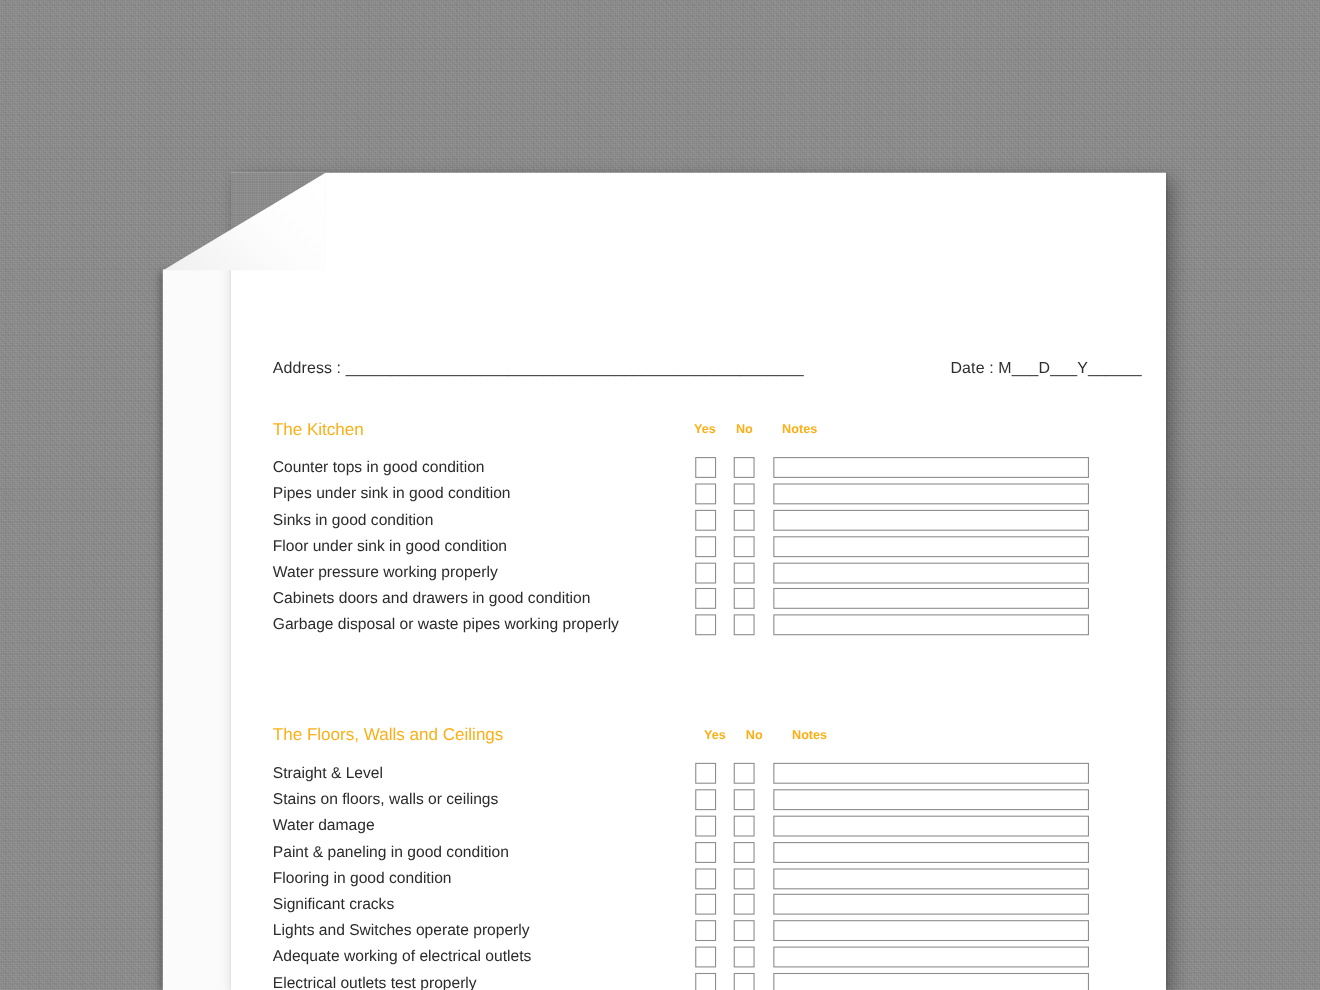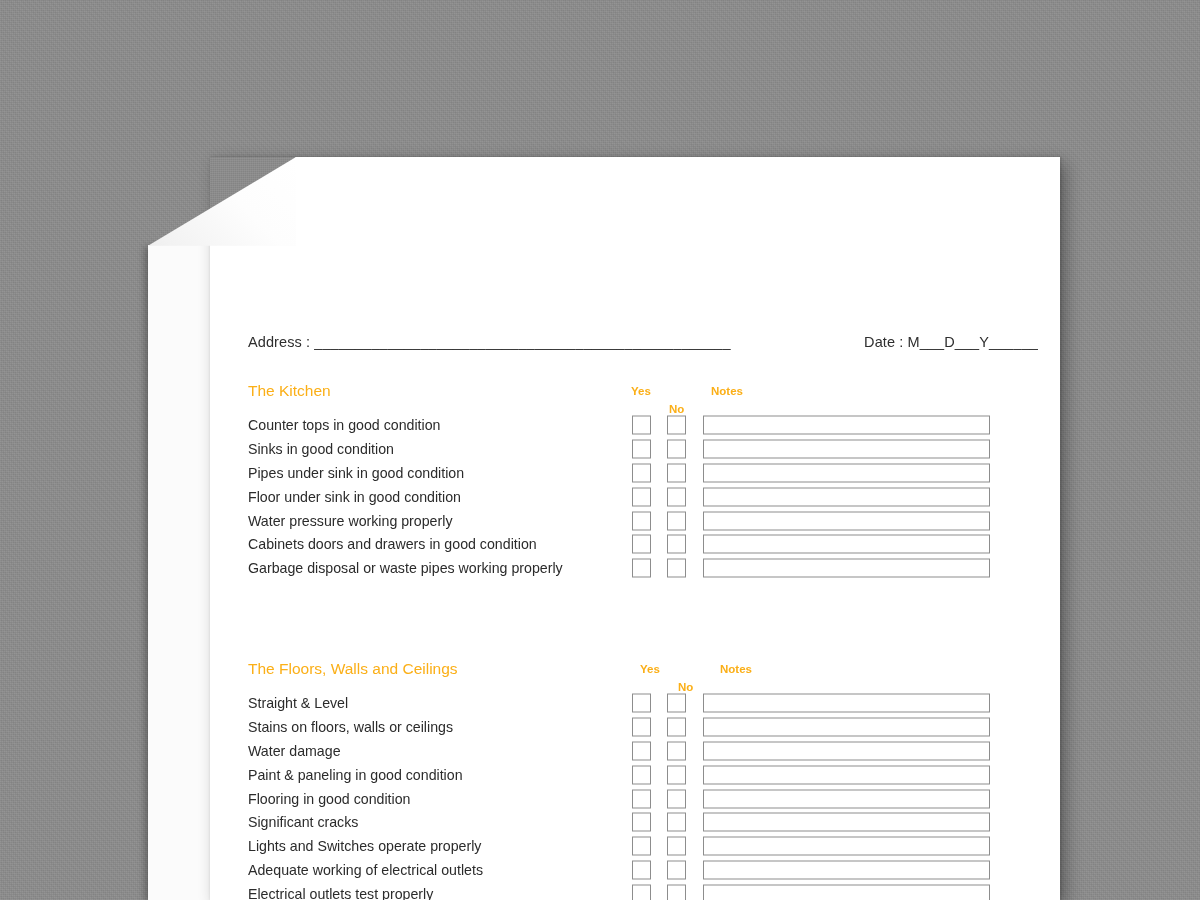--- a/index.html
+++ b/index.html
@@ -118,21 +118,21 @@
     color: #231f20;
     font-size: 27px;
     font-weight: bold;
     letter-spacing: 0.6px;
   }
 
   
   #meta-row {
     position: absolute;
     left: 38px;
-    top: 177px;
+    top: 170px;
     width: 790px;
     display: flex;
     justify-content: space-between;
     align-items: baseline;
     color: #2e2e2e;
     font-size: 14.5px;
     white-space: pre;
   }
   #address-field { letter-spacing: 0.1px; }
   #date-field { letter-spacing: 0.1px; }
@@ -158,21 +158,21 @@
     position: absolute;
     top: 3px;
     font-size: 11.5px;
     font-weight: bold;
     color: #fbaf17;
   }
   #section-0 .col-heads { left: 383px; }
   #section-1 .col-heads { left: 392px; }
   .col-heads span { position: absolute; top: 0; }
   .ch-yes   { left: 0px; }
-  .ch-no    { left: 38px; margin-top: 18px; }
+  .ch-no    { left: 38px; }
   .ch-notes { left: 80px; }
 
   .rows { position: relative; margin-top: 5px; }
   .row {
     position: relative;
     height: 23.9px;
     display: flex;
     align-items: center;
   }
   .row-label {
@@ -237,27 +237,27 @@
       </div>
     </div>
     <div class="rows">
       <div class="row">
         <span class="row-label">Counter tops in good condition</span>
         <span class="cb cb-yes"></span>
         <span class="cb cb-no"></span>
         <span class="notes-box"></span>
       </div>
       <div class="row">
+        <span class="row-label">Pipes under sink in good condition</span>
+        <span class="cb cb-yes"></span>
+        <span class="cb cb-no"></span>
+        <span class="notes-box"></span>
+      </div>
+      <div class="row">
         <span class="row-label">Sinks in good condition</span>
-        <span class="cb cb-yes"></span>
-        <span class="cb cb-no"></span>
-        <span class="notes-box"></span>
-      </div>
-      <div class="row">
-        <span class="row-label">Pipes under sink in good condition</span>
         <span class="cb cb-yes"></span>
         <span class="cb cb-no"></span>
         <span class="notes-box"></span>
       </div>
       <div class="row">
         <span class="row-label">Floor under sink in good condition</span>
         <span class="cb cb-yes"></span>
         <span class="cb cb-no"></span>
         <span class="notes-box"></span>
       </div>

